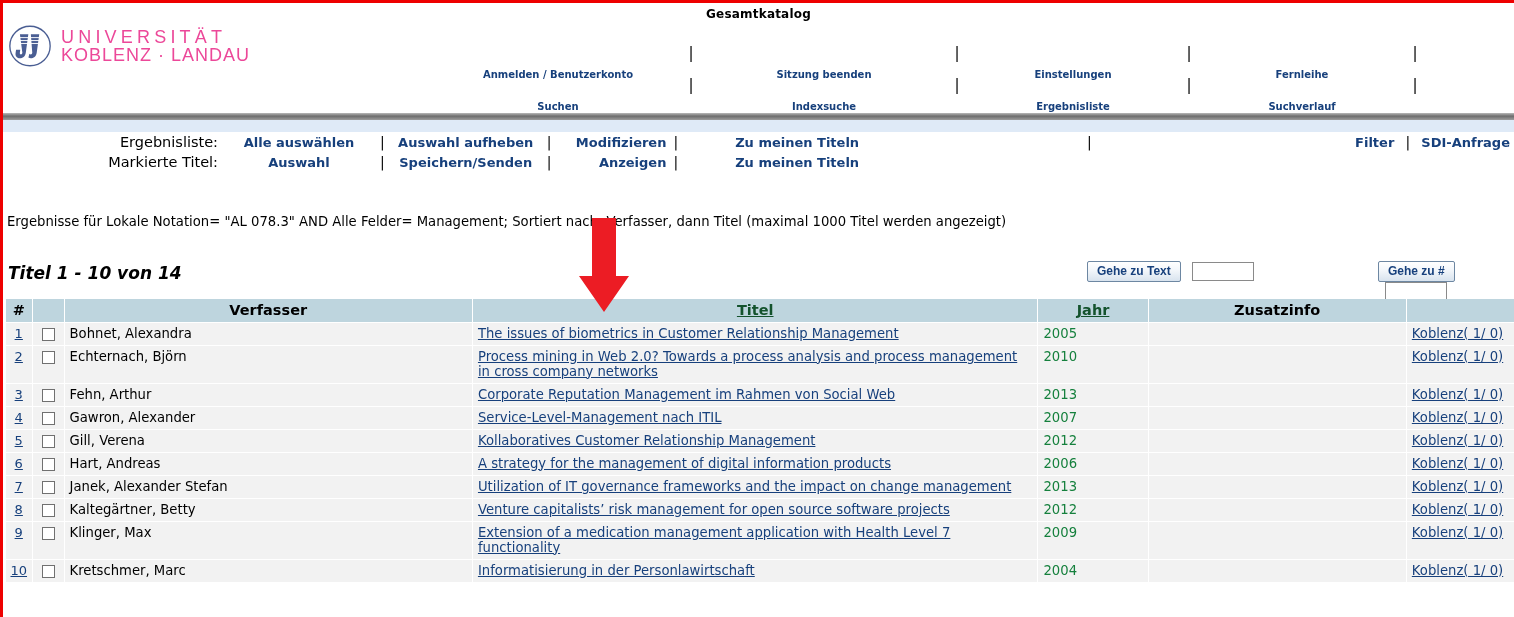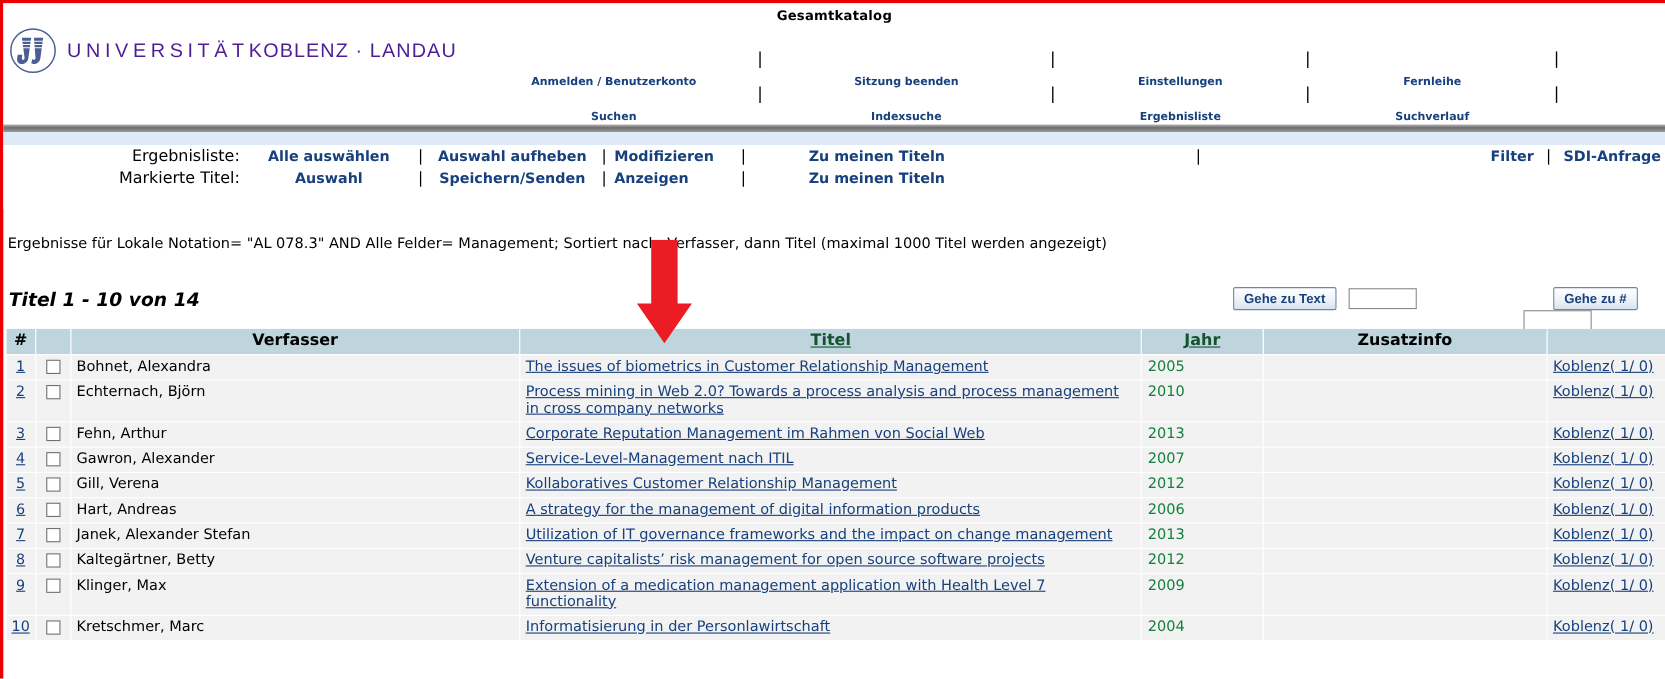--- a/index.html
+++ b/index.html
@@ -34,23 +34,23 @@
   }
   .logo {
     position: absolute;
     left: 5px; top: 22px;
     display: flex;
     align-items: center;
     gap: 9px;
   }
   .logo-mark { width: 44px; height: 42px; }
   .logo-text {
-    display: flex; flex-direction: row;
+    display: flex; flex-direction: column;
     line-height: 1.02;
-    color: #4c1d95;
+    color: #ec4899;
   }
   .logo-line1 {
     font-size: 18px;
     letter-spacing: 4.2px;
     font-family: "Liberation Sans", sans-serif;
     font-weight: 400;
   }
   .logo-line2 {
     font-size: 18px;
     letter-spacing: 1.0px;
@@ -134,21 +134,21 @@
     font-size: 13px;
     font-weight: bold;
     color: #17407c;
     text-decoration: none;
     text-align: center;
     white-space: nowrap;
   }
   .tb-sep { color: #000; font-size: 14px; padding: 0 7px; }
   .w-a { display:inline-block; width: 148px; text-align: center; }
   .w-b { display:inline-block; width: 148px; text-align: center; }
-  .w-c { display:inline-block; width: 108px; text-align: left; }
+  .w-c { display:inline-block; width: 108px; text-align: right; }
   .w-d { display:inline-block; width: 140px; text-align: center; margin-left: 42px; }
   .tb-right {
     position: absolute;
     right: 4px;
     top: 0;
     white-space: nowrap;
   }
   .tb-midpipe {
     position: absolute;
     left: 1084px;
@@ -187,21 +187,20 @@
     display: inline-block;
     font-size: 12px;
     font-weight: bold;
     color: #17407c;
     background: linear-gradient(to bottom, #ffffff 0%, #f2f6fa 45%, #d8e3ee 100%);
     border: 1px solid #6d87a2;
     border-radius: 2px;
     padding: 2px 9px 3px 9px;
     cursor: pointer;
     font-family: "Liberation Sans", sans-serif;
-    margin-left: 34px;
   }
   .goto-input {
     display: inline-block;
     width: 62px;
     height: 19px;
     border: 1px solid #8a8a8a;
     background: #fff;
     vertical-align: middle;
     margin-left: 7px;
     font-size: 12px;

